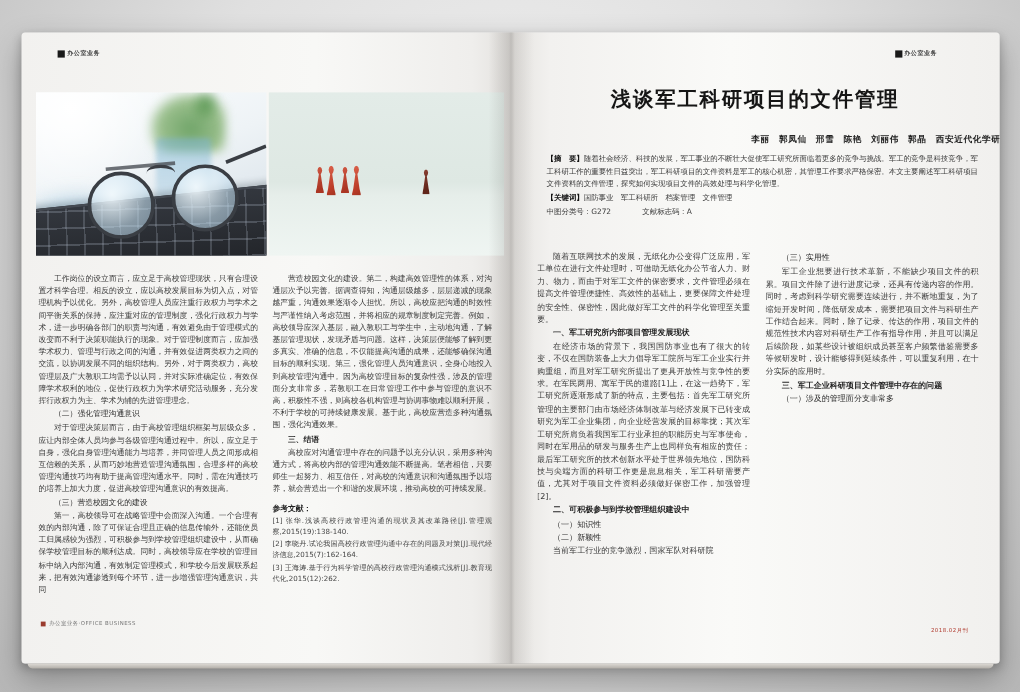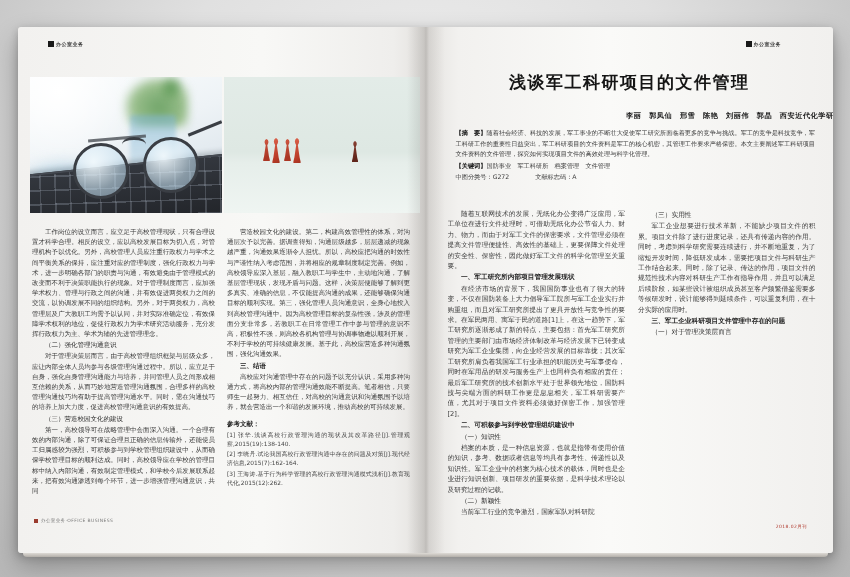--- a/index.html
+++ b/index.html
@@ -156,29 +156,28 @@
       </div>
     </div>
 
     <div class="cols rp-cols">
       <div class="col">
         <p>随着互联网技术的发展，无纸化办公变得广泛应用，军工单位在进行文件处理时，可借助无纸化办公节省人力、财力、物力，而由于对军工文件的保密要求，文件管理必须在提高文件管理便捷性、高效性的基础上，更要保障文件处理的安全性、保密性，因此做好军工文件的科学化管理至关重要。</p>
         <div class="hb">一、军工研究所内部项目管理发展现状</div>
         <p>在经济市场的背景下，我国国防事业也有了很大的转变，不仅在国防装备上大力倡导军工院所与军工企业实行并购重组，而且对军工研究所提出了更具开放性与竞争性的要求。在军民两用、寓军于民的道路[1]上，在这一趋势下，军工研究所逐渐形成了新的特点，主要包括：首先军工研究所管理的主要部门由市场经济体制改革与经济发展下已转变成研究为军工企业集团，向企业经营发展的目标靠拢；其次军工研究所肩负着我国军工行业承担的职能历史与军事使命，同时在军用品的研发与服务生产上也同样负有相应的责任；最后军工研究所的技术创新水平处于世界领先地位，国防科技与尖端方面的科研工作更是息息相关，军工科研需要产值，尤其对于项目文件资料必须做好保密工作，加强管理[2]。</p>
         <div class="hb">二、可积极参与到学校管理组织建设中</div>
         <div class="hs">（一）知识性</div>
-        <p>档案的本质，是一种信息资源，也就是指带有使用价值的知识，参考、数据或者信息等均具有参考性、传递性以及知识性。军工企业中的档案为核心技术的载体，同时也是企业进行知识创新、项目研发的重要依据，是科学技术理论以及研究过程的记载。</p>
         <div class="hs">（二）新颖性</div>
         <p>当前军工行业的竞争激烈，国家军队对科研院</p>
       </div>
       <div class="col">
         <div class="hs">（三）实用性</div>
         <p>军工企业想要进行技术革新，不能缺少项目文件的积累。项目文件除了进行进度记录，还具有传递内容的作用。同时，考虑到科学研究需要连续进行，并不断地重复，为了缩短开发时间，降低研发成本，需要把项目文件与科研生产工作结合起来。同时，除了记录、传达的作用，项目文件的规范性技术内容对科研生产工作有指导作用，并且可以满足后续阶段，如某些设计被组织成员甚至客户频繁借鉴需要多等候研发时，设计能够得到延续条件，可以重复利用，在十分实际的应用时。</p>
         <div class="hb">三、军工企业科研项目文件管理中存在的问题</div>
-        <div class="hs">（一）对于管理决策层而言</div>
+        <div class="hs">（一）涉及的管理面分支非常多</div>
       </div>
     </div>
 
     <div class="pg-foot-r">2018.02月刊</div>
   </div>
 
   <div class="gutter"></div>
 </div>
 
 </body></html>

